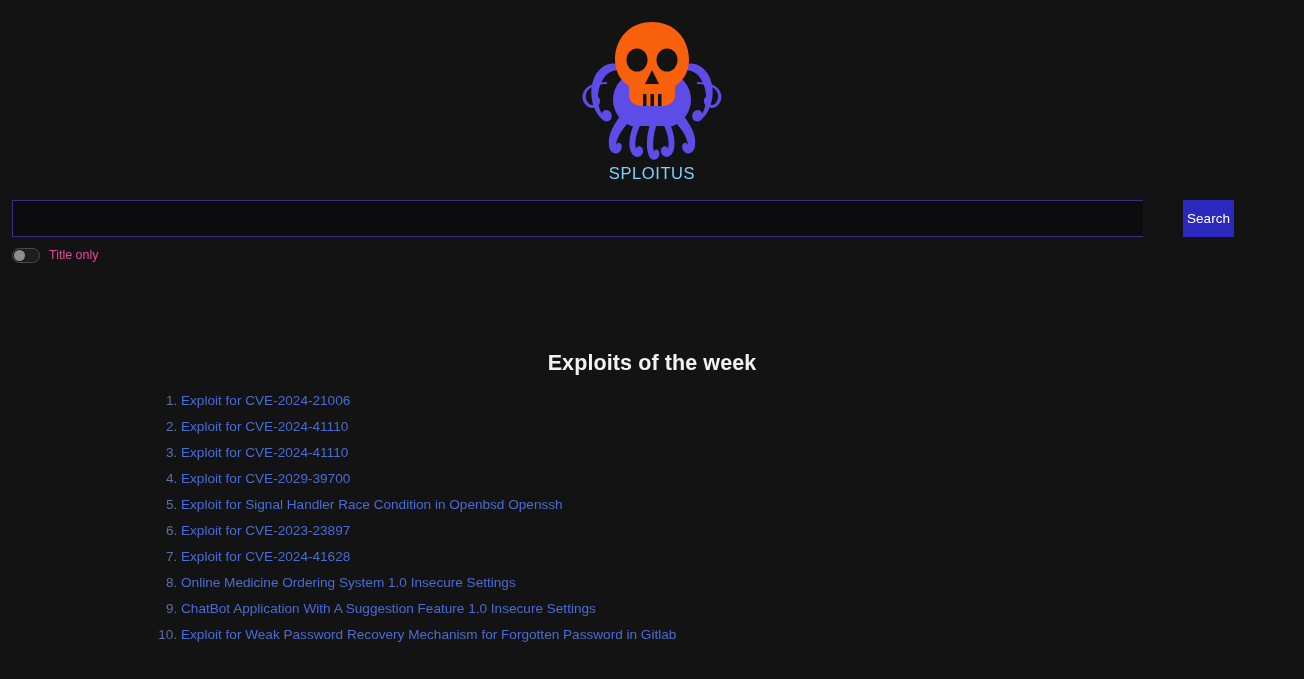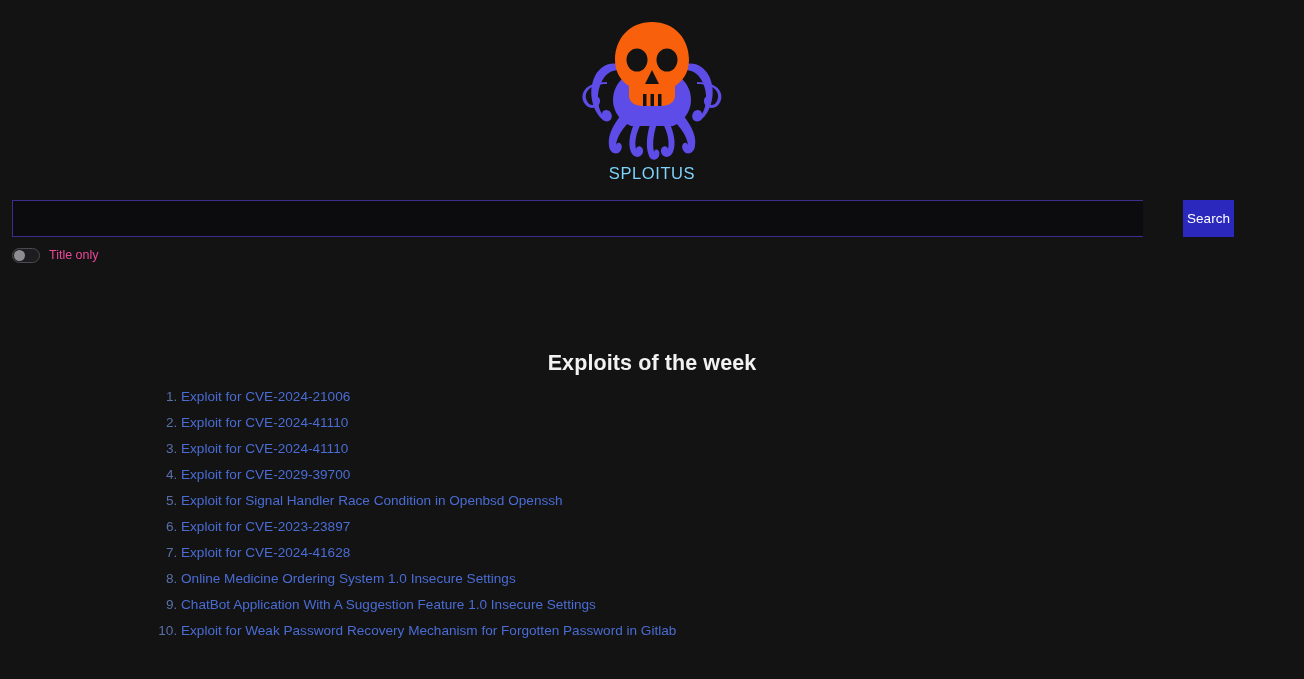--- a/index.html
+++ b/index.html
@@ -124,27 +124,27 @@
     width: 100%;
     display: flex;
     flex-direction: column;
     align-items: center;
   }
   .section-title {
     font-size: 21.5px;
     font-weight: bold;
     color: #f2f2f2;
     font-family: "Liberation Sans", sans-serif;
-    margin: 0 0 6px 0;
+    margin: 0 0 0 0;
     text-align: right;
     letter-spacing: 0.1px;
   }
   .exploit-list {
     list-style-position: outside;
-    margin: 2px;
+    margin: 12px;
     padding: 0 0 0 22px;
     width: 986px;
     text-align: left;
   }
   .exploit-list li {
     color: #5a6fa8;
     font-size: 13.6px;
     line-height: 26px;
     font-family: "Liberation Sans", sans-serif;
   }

